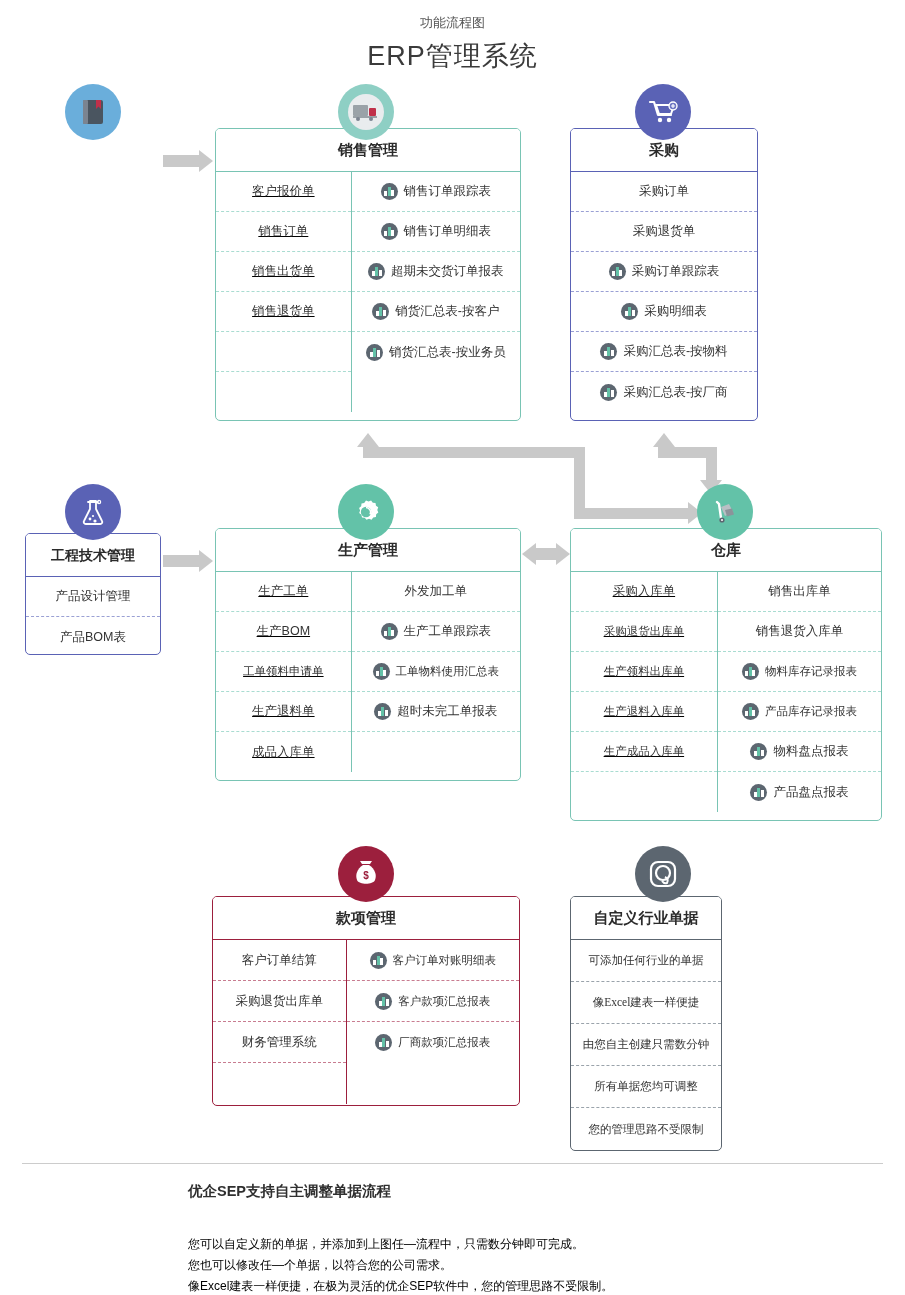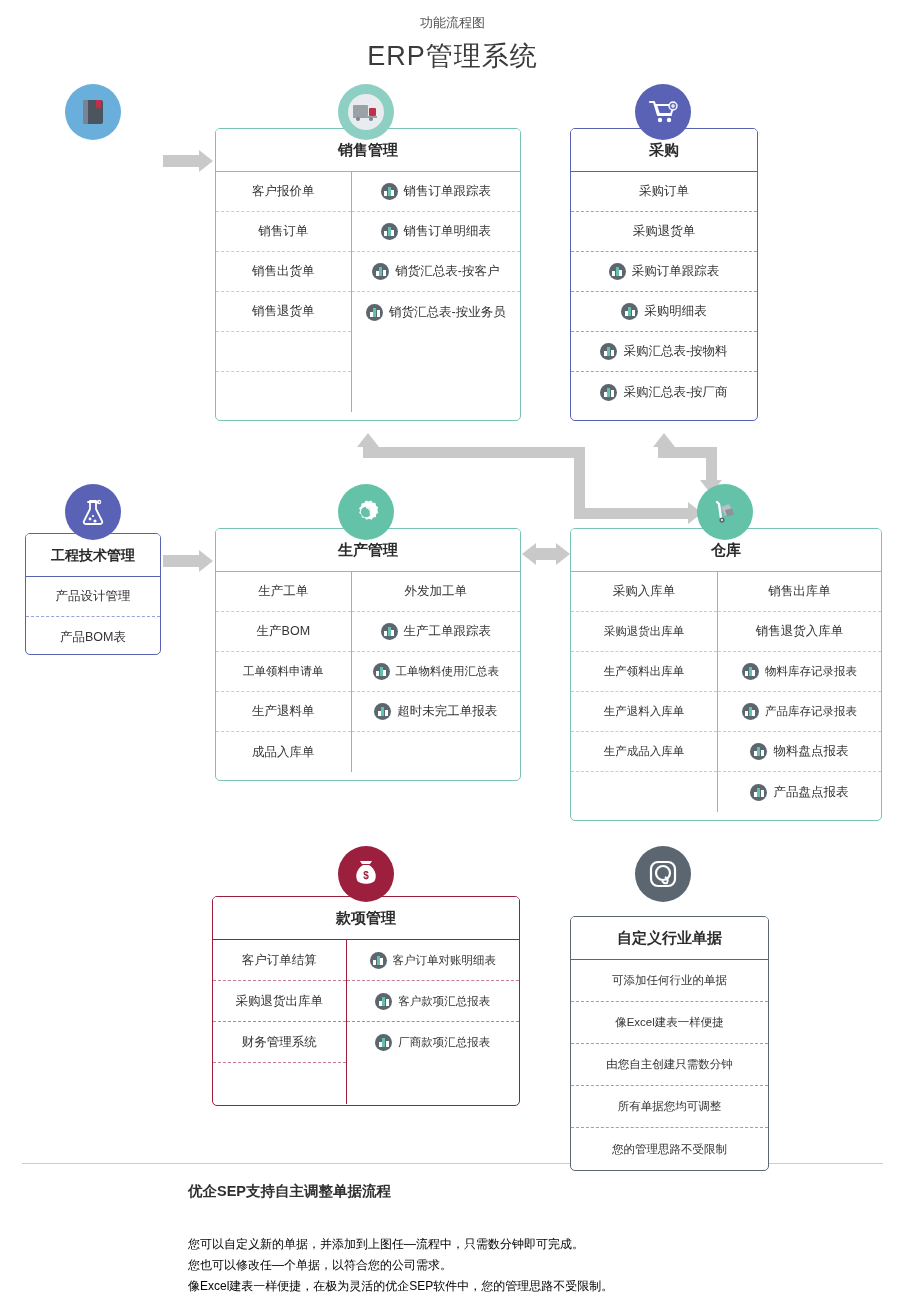--- a/index.html
+++ b/index.html
@@ -70,21 +70,21 @@
   .rpt i.b2{left:7px;height:9px;background:#63c2a8;}
   .rpt i.b3{left:10.5px;height:6.5px;}
 
   
   .t-blue{border-color:#4a8fc4;}
   .t-blue .card-title{border-bottom-color:#4a8fc4;}
   .t-blue .cell{border-bottom-color:#8fc0de;}
 
   .t-teal{border-color:#79c4b4;}
   .t-teal .card-title{border-bottom-color:#79c4b4;}
-  .t-teal .col.left{border-right-color:#79c4b4;}
+  .t-teal .col.left{border-right-color:#79c4b4;text-decoration:underline;}
   .t-teal .cell{border-bottom-color:#a9dcd1;}
 
   .t-purple{border-color:#5a62b5;}
   .t-purple .card-title{border-bottom-color:#5a62b5;}
   .t-purple .cell{border-bottom-color:#9aa0d4;}
 
   .t-red{border-color:#9c1f3d;}
   .t-red .card-title{border-bottom-color:#9c1f3d;}
   .t-red .col.left{border-right-color:#9c1f3d;}
   .t-red .cell{border-bottom-color:#c87c90;}
@@ -261,20 +261,24 @@
         <div class="cell">
             <span class="rpt-icon"><span class="rpt"><i class="b1"></i><i class="b2"></i><i class="b3"></i></span></span>
             <span class="lbl">销售订单跟踪表</span>
           </div>
         <div class="cell">
             <span class="rpt-icon"><span class="rpt"><i class="b1"></i><i class="b2"></i><i class="b3"></i></span></span>
             <span class="lbl">销售订单明细表</span>
           </div>
         <div class="cell">
             <span class="rpt-icon"><span class="rpt"><i class="b1"></i><i class="b2"></i><i class="b3"></i></span></span>
+            <span class="lbl">超期未交货订单报表</span>
+          </div>
+        <div class="cell">
+            <span class="rpt-icon"><span class="rpt"><i class="b1"></i><i class="b2"></i><i class="b3"></i></span></span>
             <span class="lbl">销货汇总表-按客户</span>
           </div>
         <div class="cell">
             <span class="rpt-icon"><span class="rpt"><i class="b1"></i><i class="b2"></i><i class="b3"></i></span></span>
             <span class="lbl">销货汇总表-按业务员</span>
           </div>
       </div>
     </div>
   </div>
 
@@ -432,21 +436,21 @@
             <span class="lbl">客户款项汇总报表</span>
           </div>
         <div class="cell" style="height:41px;font-size:11.5px">
             <span class="rpt-icon"><span class="rpt"><i class="b1"></i><i class="b2"></i><i class="b3"></i></span></span>
             <span class="lbl">厂商款项汇总报表</span>
           </div>
       </div>
     </div>
   </div>
 
-  <div class="card t-gray" style="left:570px;top:916px;width:199px;height:255px;">
+  <div class="card t-gray" style="left:570px;top:896px;width:152px;height:255px;font-family:Liberation Serif, serif;">
     <div class="card-title">自定义行业单据</div>
     <div class="rows">
       <div class="col">
         <div class="cell" style="height:42px;font-size:11.5px">可添加任何行业的单据</div>
         <div class="cell" style="height:42px;font-size:11.5px">像Excel建表一样便捷</div>
         <div class="cell" style="height:42px;font-size:11.5px">由您自主创建只需数分钟</div>
         <div class="cell" style="height:42px;font-size:11.5px">所有单据您均可调整</div>
         <div class="cell" style="height:42px;font-size:11.5px">您的管理思路不受限制</div>
       </div>
     </div>

